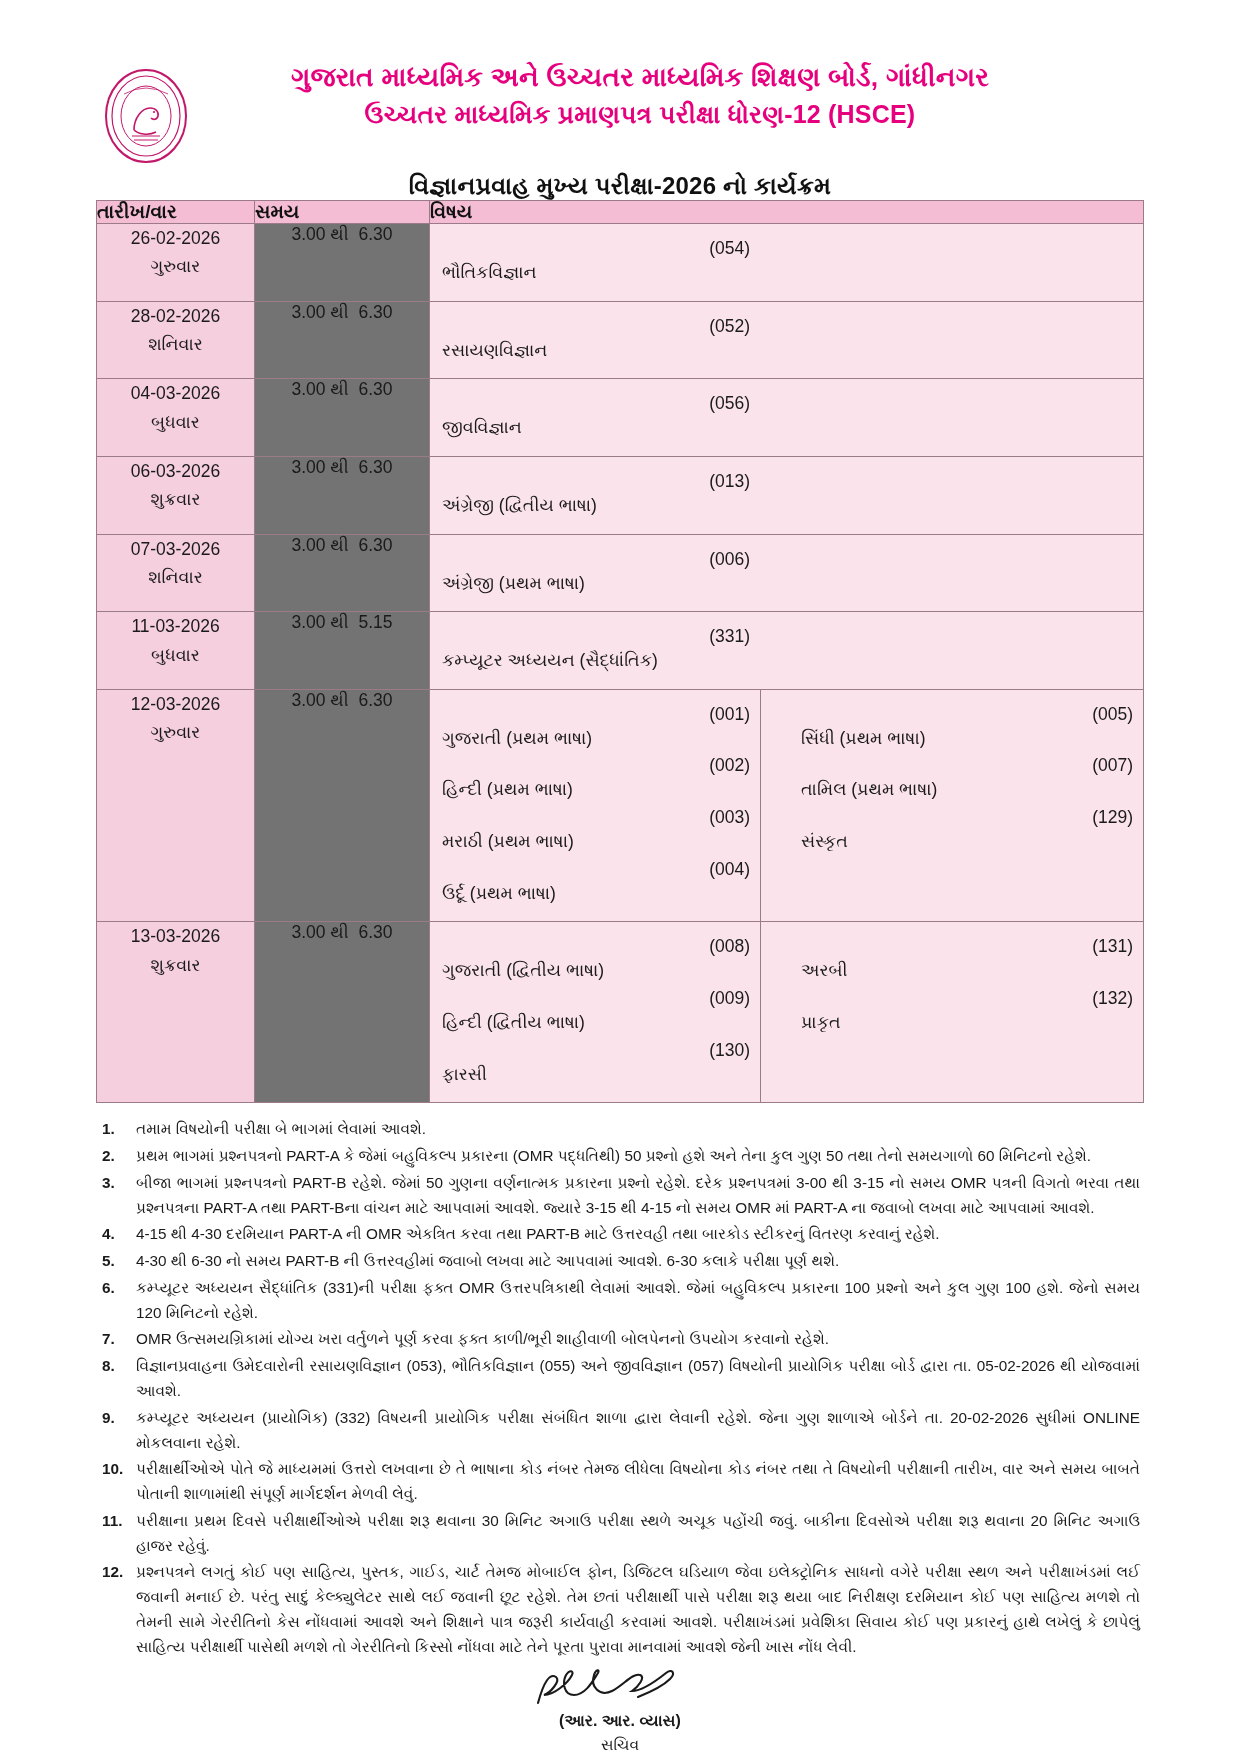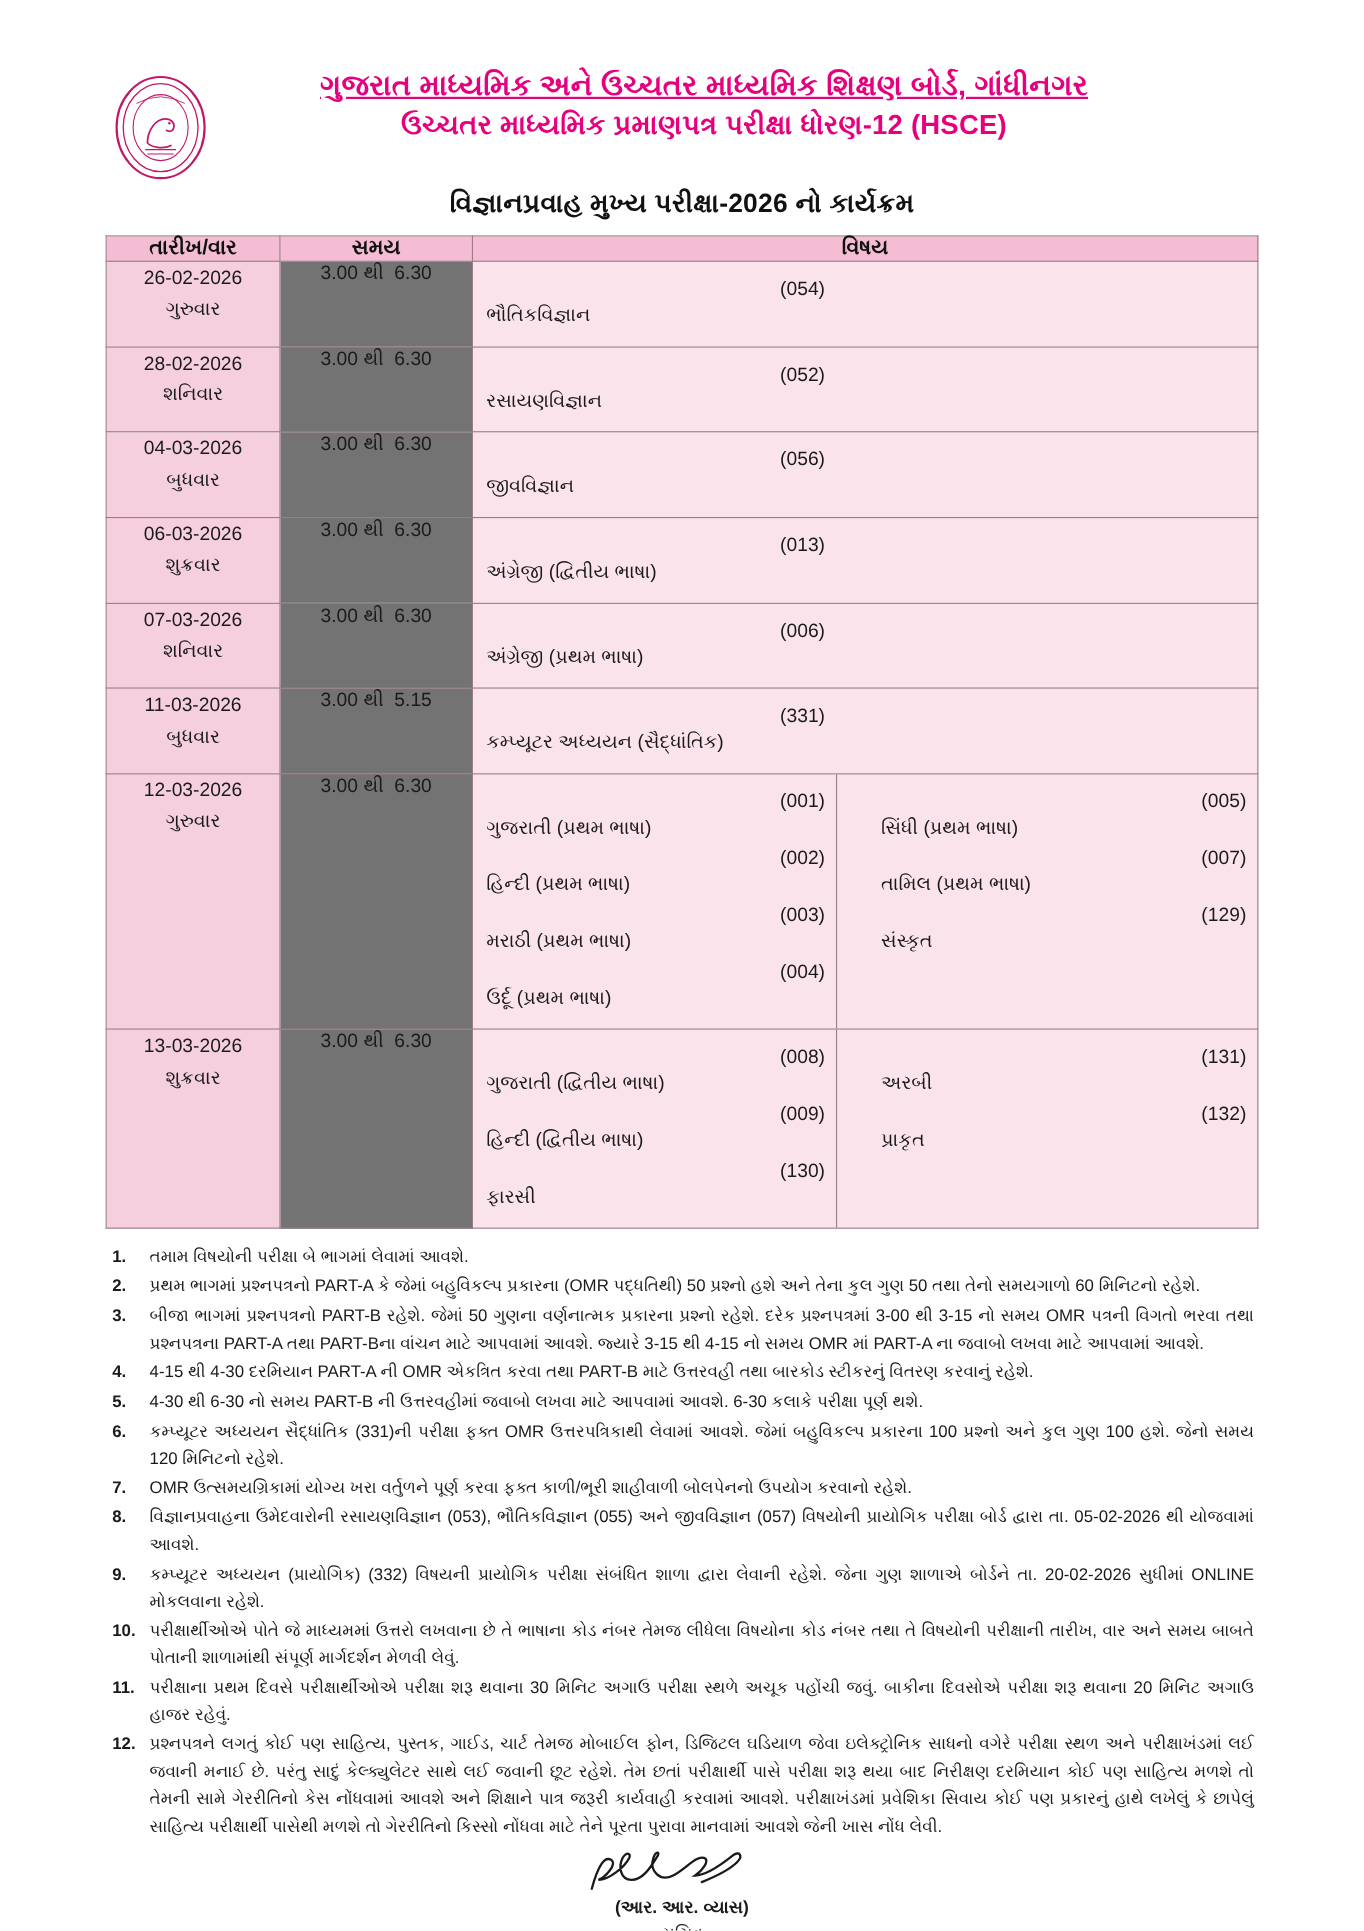--- a/index.html
+++ b/index.html
@@ -38,29 +38,28 @@
   .heading-block {
     text-align: center;
     padding-left: 40px;
   }
   .h-line1, .h-line2 {
     color: #e6007e;
     font-weight: bold;
     letter-spacing: 0.2px;
     line-height: 1.45;
   }
-  .h-line1 { font-size: 26.5px; text-decoration: underline; }
+  .h-line1 { font-size: 26.5px; }
   .h-line2 { font-size: 25px; }
   .subtitle {
     text-align: center;
     font-size: 24px;
     font-weight: bold;
     color: #111111;
     margin-top: 18px;
-    margin-bottom: 14px;
     letter-spacing: 0.2px;
   }
 
   
   table.sched {
     border-collapse: collapse;
     width: 100%;
     table-layout: fixed;
     border: 1.6px solid #9c7b88;
     font-size: 17.5px;
@@ -68,21 +67,21 @@
   table.sched th,
   table.sched td {
     border: 1px solid #9c7b88;
     vertical-align: top;
     padding: 0;
   }
   thead th {
     background: #f4bdd3;
     font-size: 19px;
     font-weight: bold;
-    text-align: center;
+    text-align: left;
     padding: 9px 4px 10px 4px;
     color: #111;
     margin-top: 45px;
   }
   .col-date  { width: 158px; }
   .col-time  { width: 175px; }
 
   td.c-date {
     background: #f6cfde;
     text-align: center;

